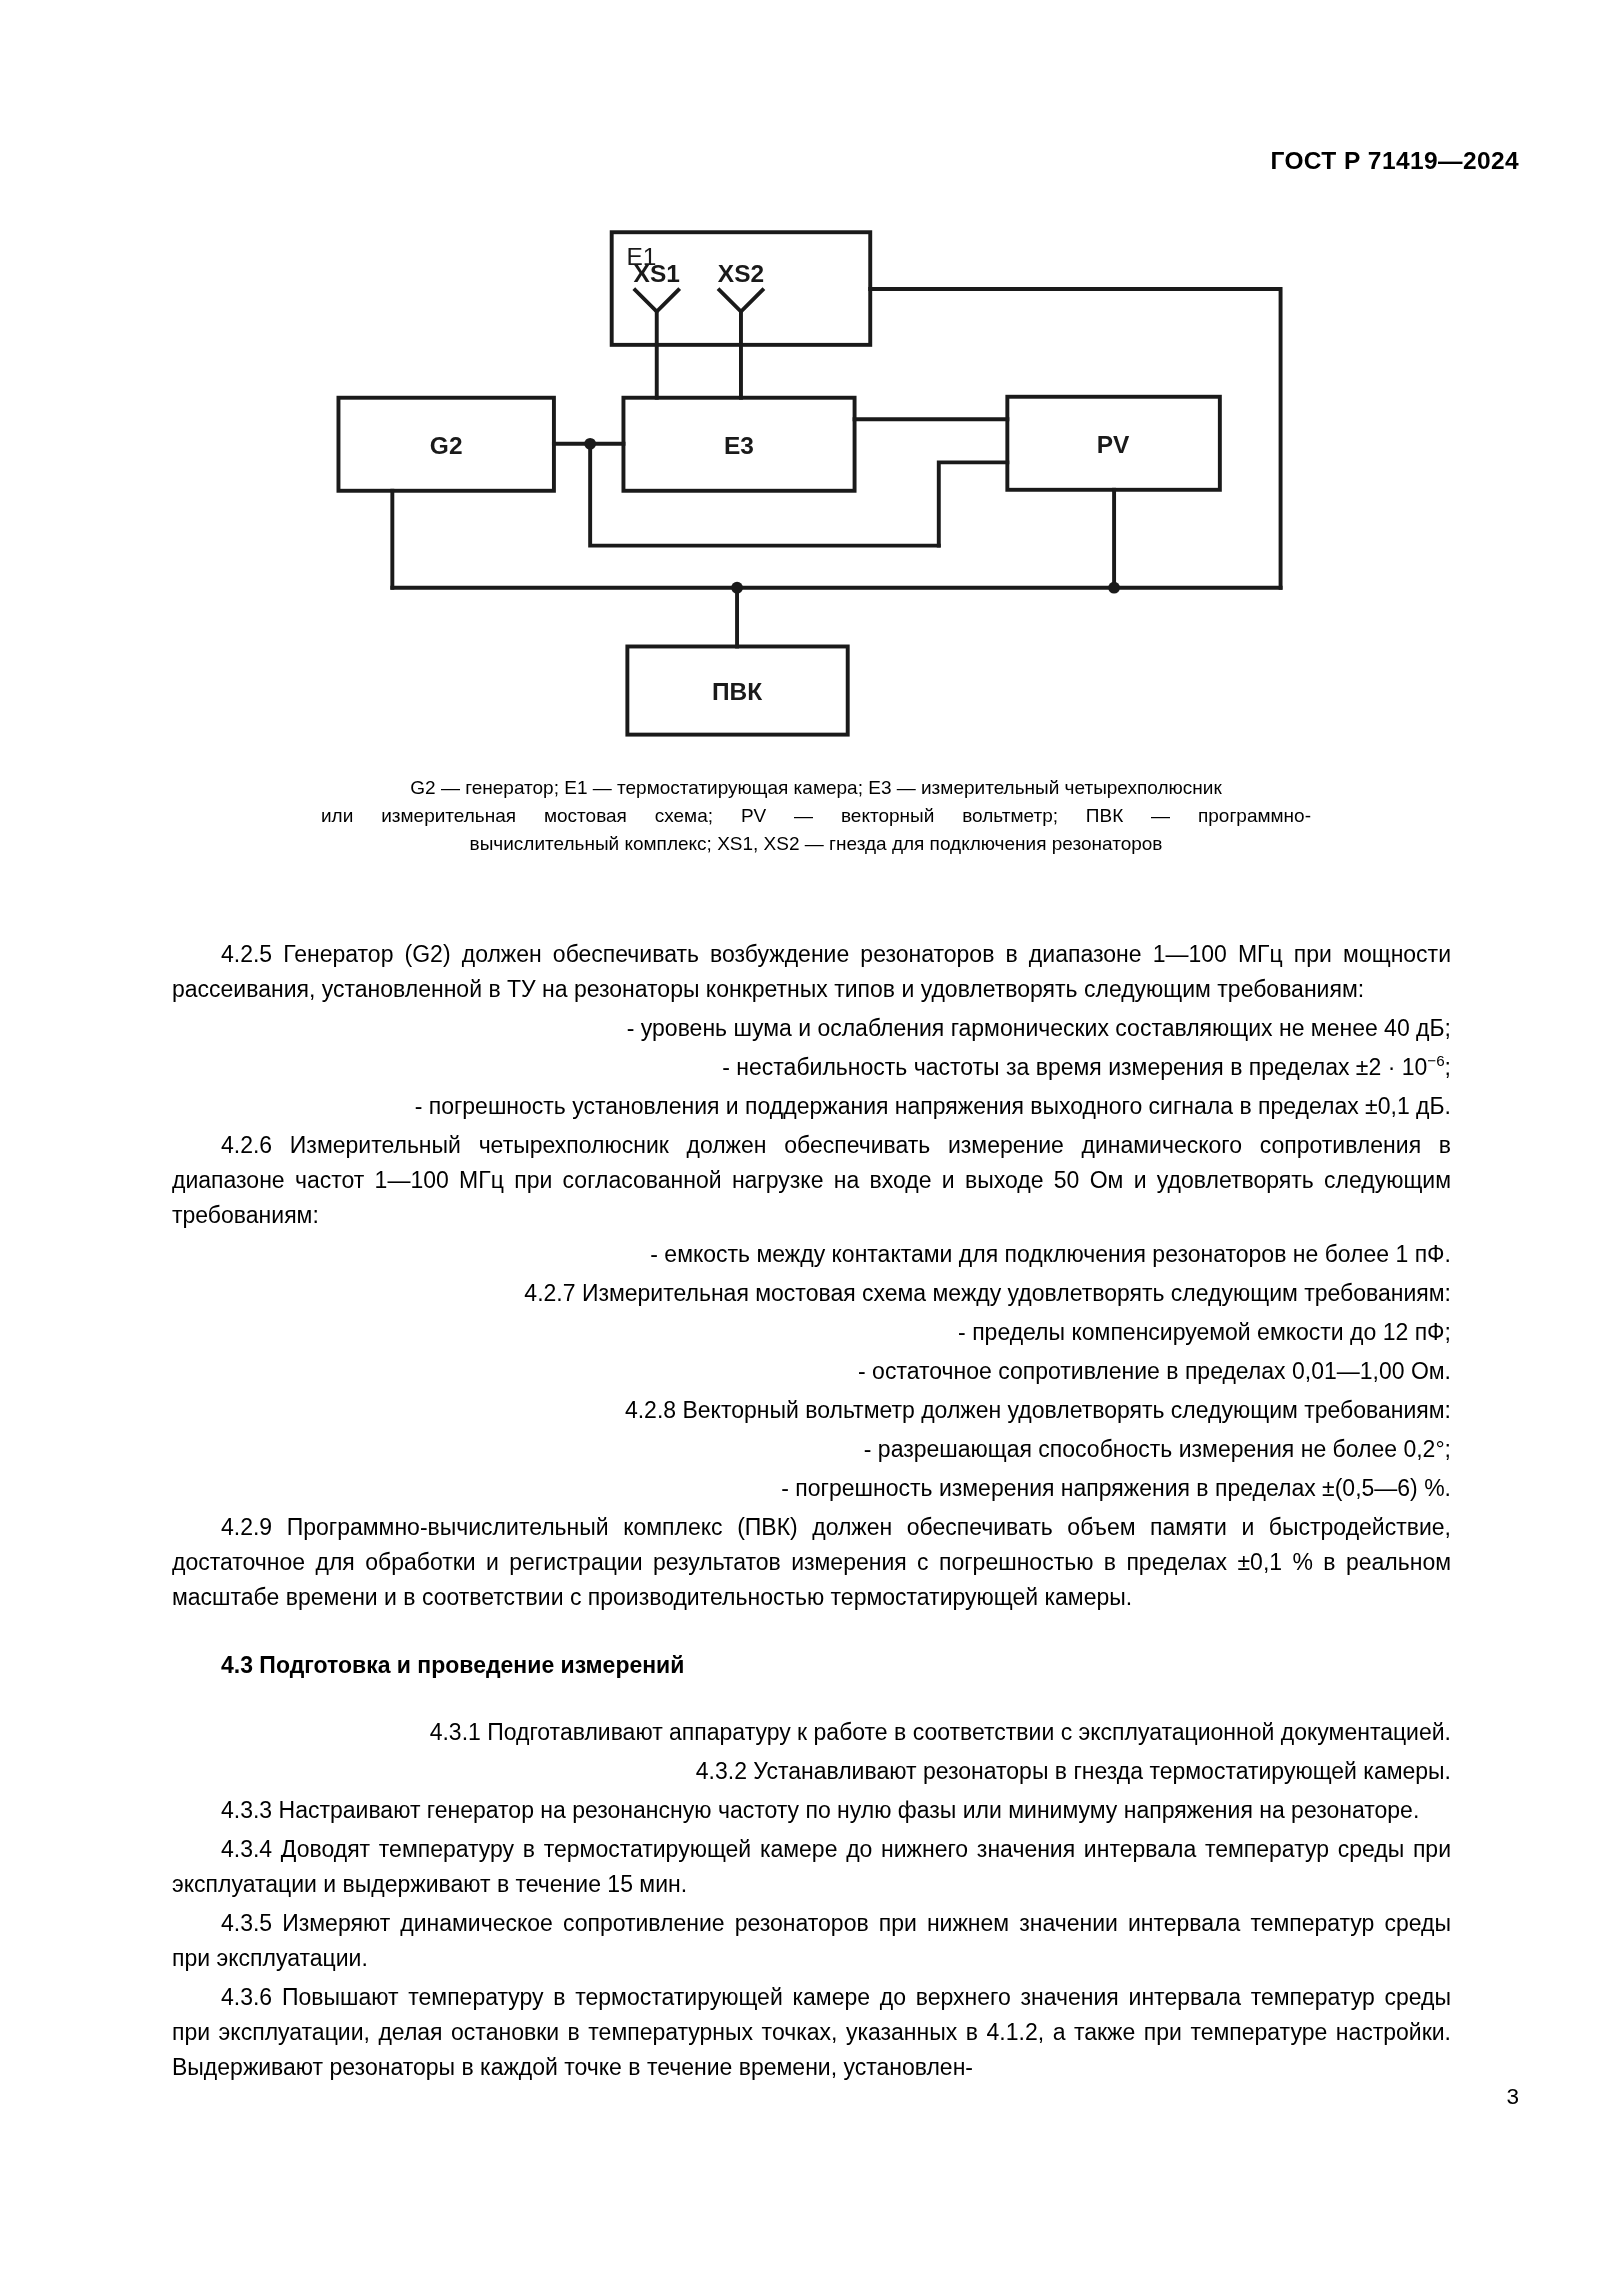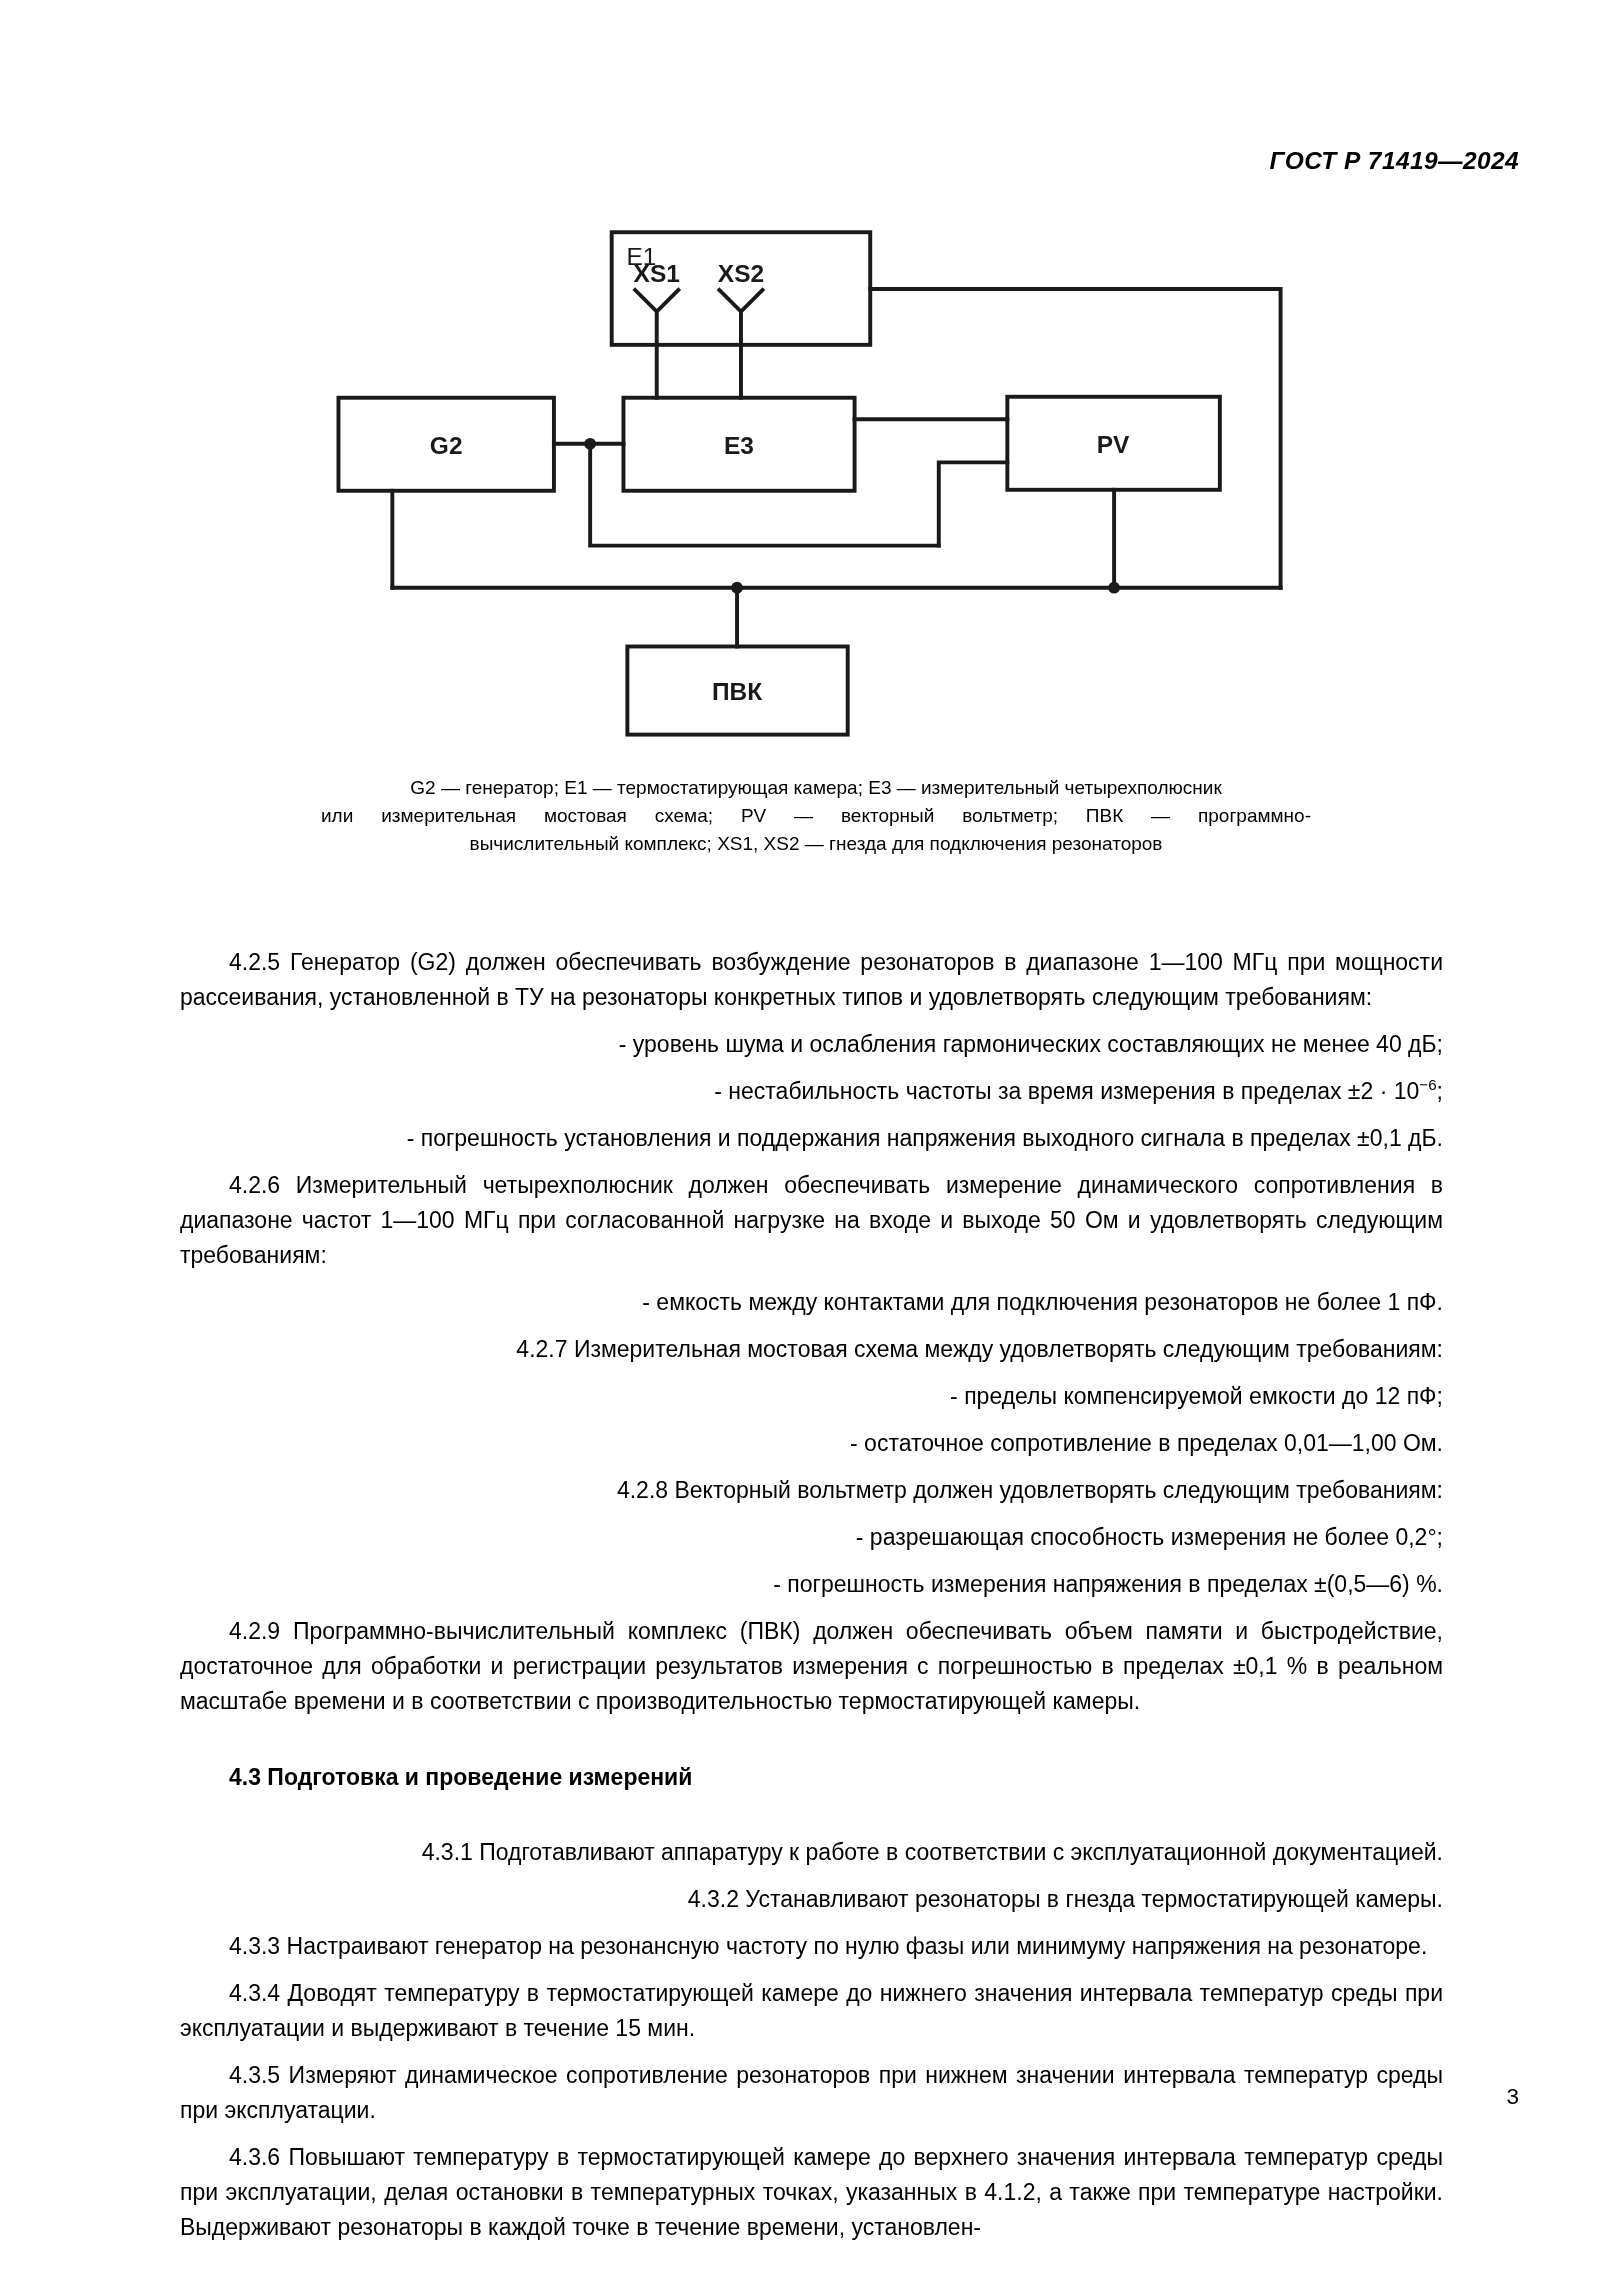--- a/index.html
+++ b/index.html
@@ -25,21 +25,20 @@
 
   
   .std-header {
     position: absolute;
     top: 147px;
     right: 102px;
     font-size: 24.5px;
     font-weight: bold;
     letter-spacing: 0.4px;
     white-space: nowrap;
-    font-style: italic;
   }
 
   
   .figure {
     position: absolute;
     left: 0;
     top: 196px;
     width: 1621px;
     height: 568px;
   }
@@ -79,21 +78,21 @@
   
   .content {
     position: absolute;
     left: 168px;
     top: 933px;
     width: 1287px;
     font-size: 23px;
     line-height: 35px;
   }
   .content p {
-    margin: 12px;
+    margin: 4px;
     text-align: justify;
     text-justify: inter-word;
     hyphens: manual;
   }
   .content p.ind { text-indent: 49px; }
   .content p.bullet { text-indent: 49px; }
   .content p.nojust { text-align: right; }
 
   .sec-head {
     margin: 0;

